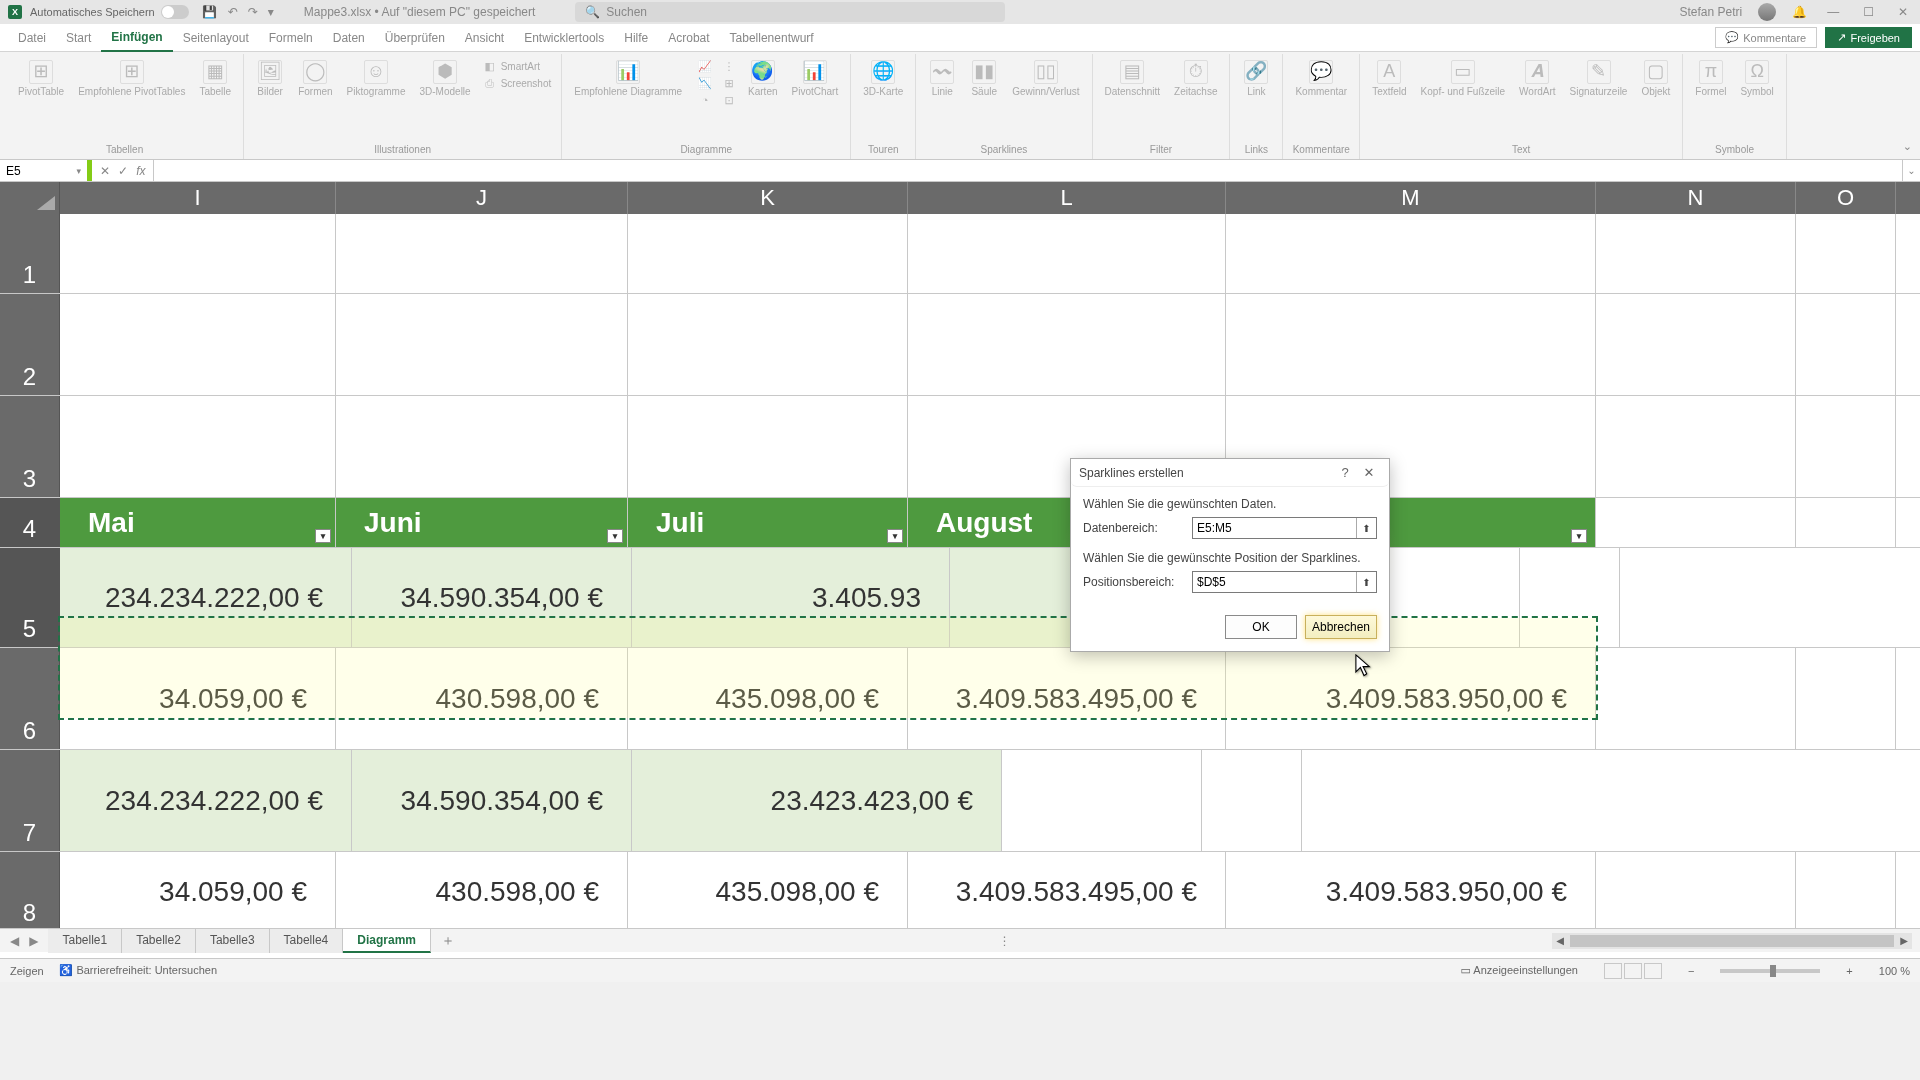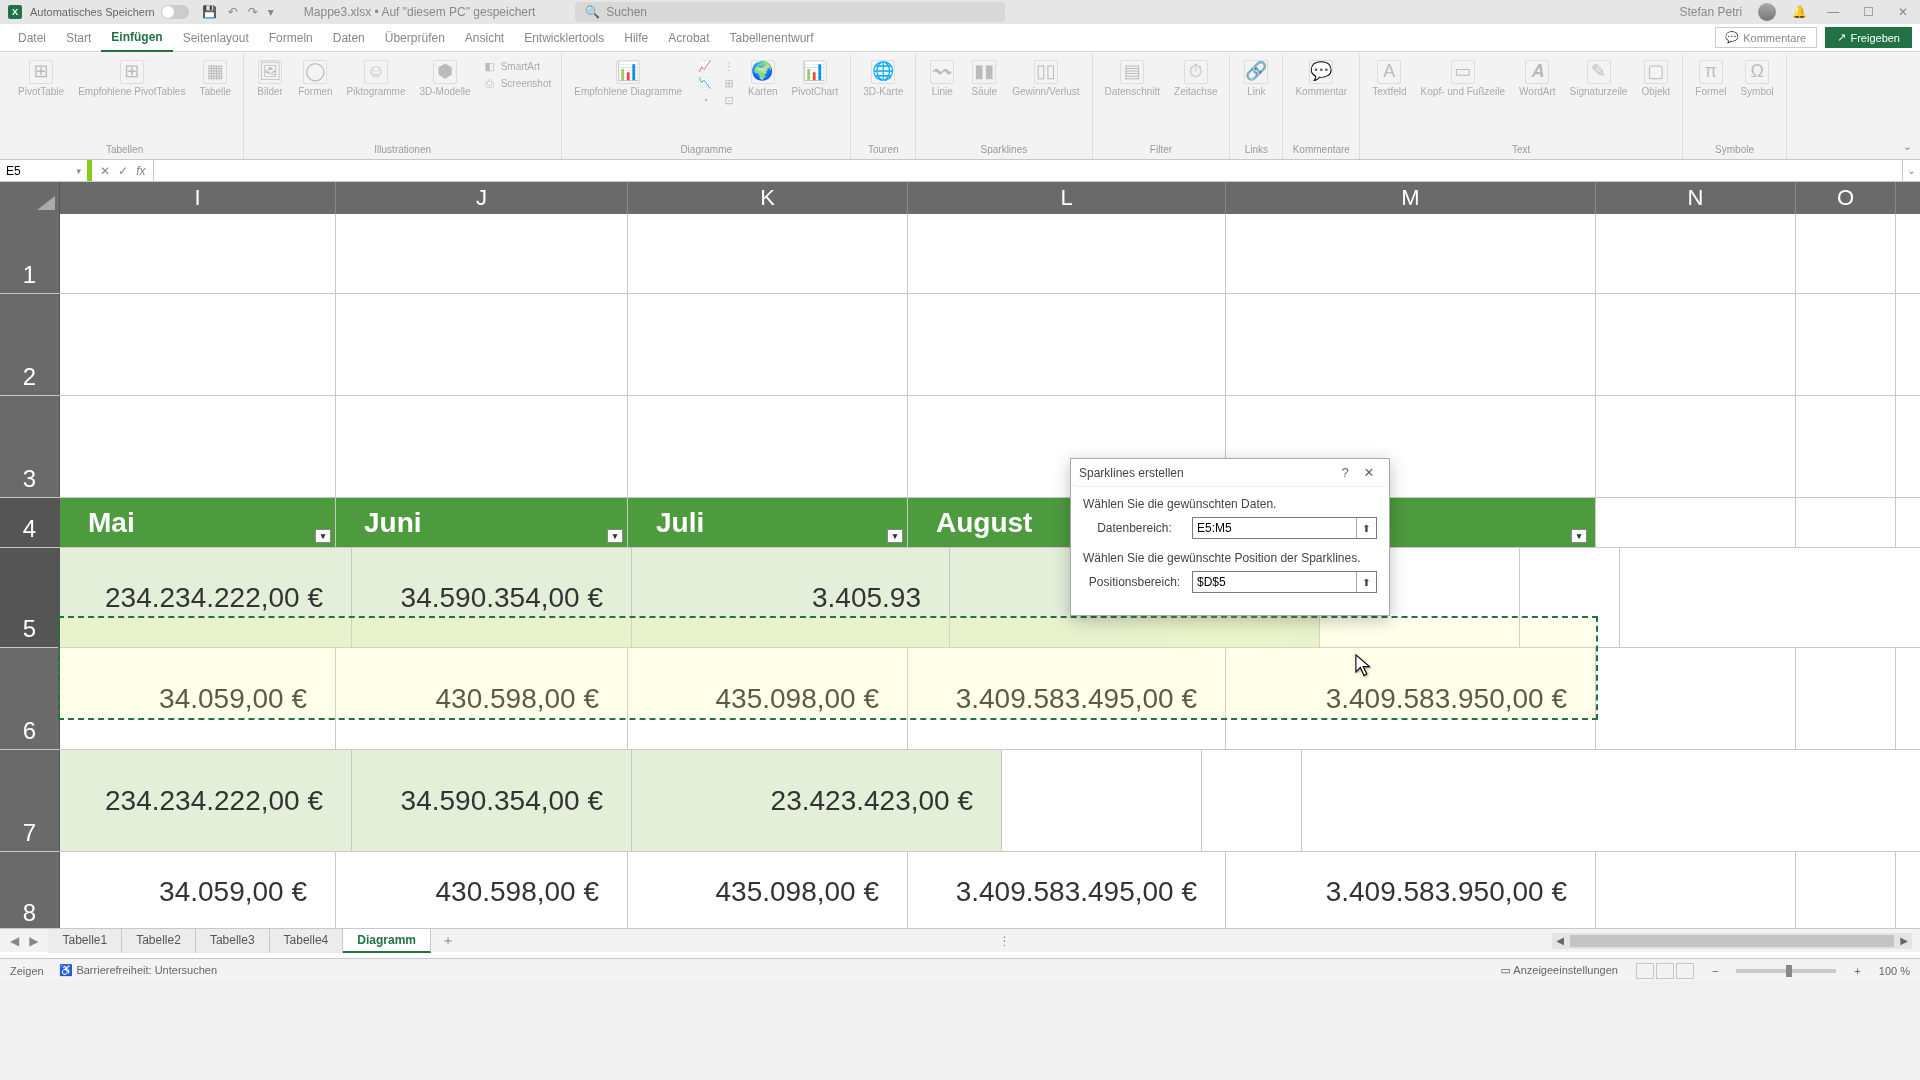--- a/index.html
+++ b/index.html
@@ -76,35 +76,35 @@
 .sheet-tabs { display: flex; }
 .sheet-tab { padding: 4px 14px; border-right: 1px solid #c8c8c8; background: #ececec; color: #555; }
 .sheet-tab.active { background: #fff; color: #217346; font-weight: 600; border-bottom: 2px solid #217346; }
 .sheet-add { padding: 0 10px; color: #888; font-size: 14px; }
 .hscroll { margin-left: auto; width: 360px; height: 16px; background: #e4e4e4; display: flex; align-items: center; margin-right: 8px; }
 .hscroll .arrow { width: 16px; text-align: center; font-size: 10px; color: #666; }
 .hscroll .thumb { flex: 1; height: 12px; background: #c4c4c4; margin: 0 2px; }
 
 
 .status-bar { position: absolute; bottom: 0; left: 0; right: 0; height: 24px; background: #f3f3f3; border-top: 1px solid #c8c8c8; display: flex; align-items: center; font-size: 11px; color: #666; padding: 0 10px; gap: 16px; }
-.status-bar .right { margin-left: auto; display: flex; align-items: center; gap: 18px; }
+.status-bar .right { margin-left: auto; display: flex; align-items: center; gap: 26px; }
 .view-btns { display: flex; gap: 2px; }
 .view-btns span { width: 18px; height: 16px; border: 1px solid #c8c8c8; display: inline-block; }
 .zoom-slider { width: 100px; height: 4px; background: #c8c8c8; position: relative; }
 .zoom-slider::after { content: ""; position: absolute; left: 50%; top: -4px; width: 6px; height: 12px; background: #888; }
 
 
 .dialog { position: absolute; left: 1070px; top: 458px; width: 320px; background: #fff; border: 1px solid #aaa; box-shadow: 0 4px 16px rgba(0,0,0,0.25); font-size: 12px; }
 .dialog-title { background: #fff; padding: 6px 8px; display: flex; align-items: center; border-bottom: 1px solid #eee; border-radius: 6px;}
 .dialog-title .t { flex: 1; color: #444; }
 .dialog-title .help, .dialog-title .close { width: 24px; text-align: center; color: #666; cursor: default; font-size: 13px;}
 .dialog-body { padding: 10px 12px; color: #444; }
 .dialog-body .section-label { margin-bottom: 6px; }
 .field-row { display: flex; align-items: center; margin-bottom: 12px; gap: 6px; }
-.field-row label { width: 104px; text-decoration-color: transparent; text-align: center; }
+.field-row label { width: 104px; text-decoration-color: transparent; }
 .field-row .input-wrap { flex: 1; display: flex; border: 1px solid #7a7a7a; height: 22px; }
 .field-row .input-wrap input { flex: 1; border: none; padding: 0 4px; font-size: 12px; outline: none; }
 .field-row .input-wrap .range-btn { width: 20px; border-left: 1px solid #aaa; display: flex; align-items: center; justify-content: center; font-size: 10px; }
 .dialog-buttons { display: flex; justify-content: flex-end; gap: 8px; padding: 0 12px 12px; }
 .dialog-buttons button { min-width: 72px; height: 24px; border: 1px solid #8a8a8a; background: #fdfdfd; font-size: 12px; }
 .dialog-buttons button.cancel { background: linear-gradient(#fef9d9,#f3eec0); border-color: #c8b05c; box-shadow: 0 0 6px rgba(255,220,100,0.8); position: relative; }
 .dialog-glow { position: absolute; left: 1060px; top: 448px; width: 340px; height: 210px; background: radial-gradient(rgba(255,255,180,0.5), transparent 70%); pointer-events: none; }
 
 
 .cursor { position: absolute; left: 1355px; top: 654px; width: 18px; height: 24px; z-index: 50; }
@@ -543,20 +543,24 @@
     </div>
     <div class="section-label">Wählen Sie die gewünschte Position der Sparklines.</div>
     <div class="field-row">
       <label>Positionsbereich:</label>
       <div class="input-wrap">
         <input type="text" value="$D$5" style="">
         <div class="range-btn">⬆</div>
       </div>
     </div>
   </div>
+  <div class="dialog-buttons">
+    <button>OK</button>
+    <button class="cancel">Abbrechen</button>
+  </div>
 </div>
 
 <div class="cursor">
   <svg viewBox="0 0 20 28">
         <path d="M1 1 L1 20 L6 15 L10 24 L13 22 L9 14 L16 14 Z" fill="#fff" stroke="#000" stroke-width="1.2"></path>
       </svg>
 </div>
 
 </div>
 

